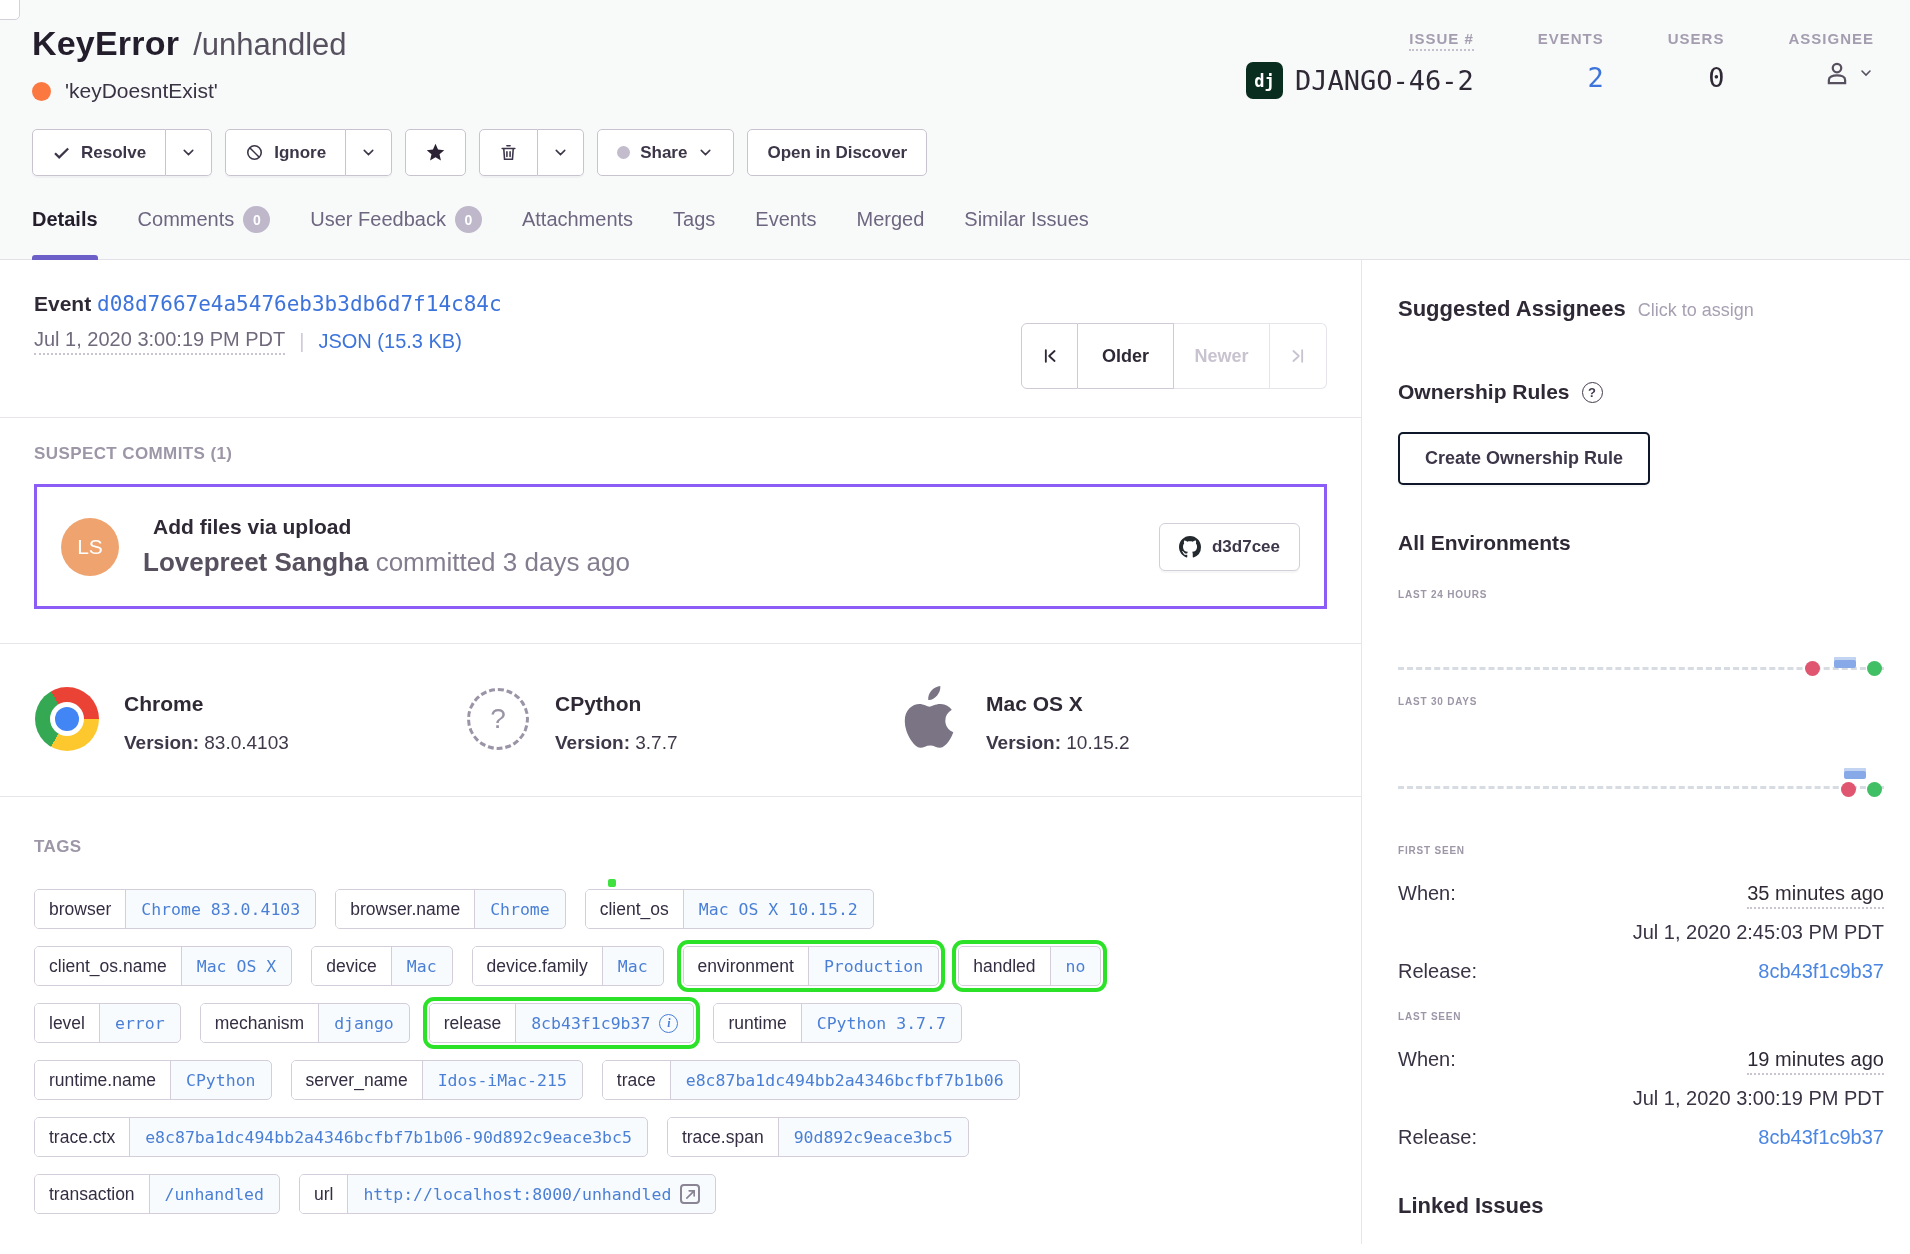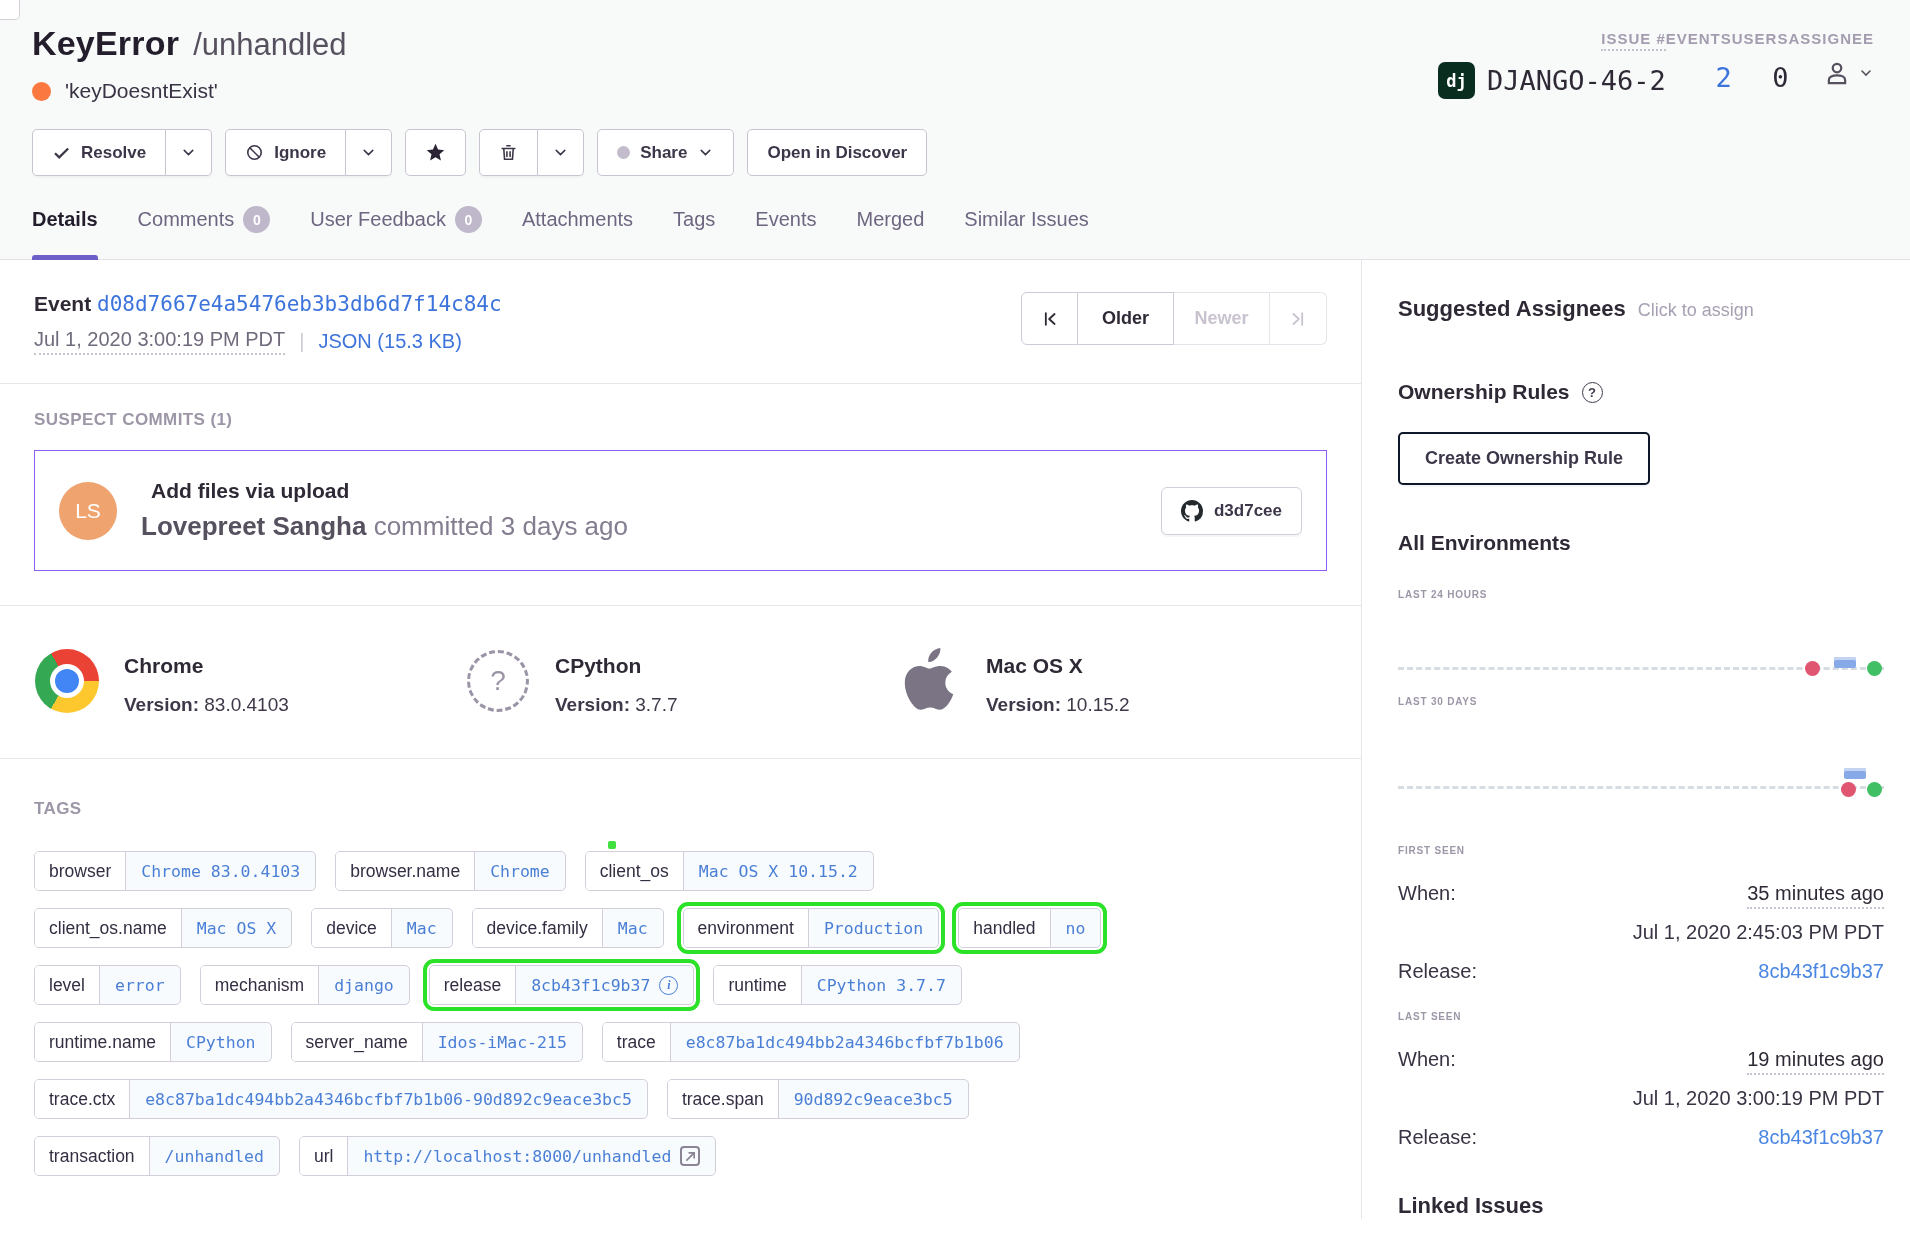--- a/index.html
+++ b/index.html
@@ -11,21 +11,21 @@
   
   .hdr { background:#f8fafa; padding:24px 36px 0 32px; }
   .hdr-top { display:flex; justify-content:space-between; align-items:flex-start; }
   .title-row { display:flex; align-items:baseline; gap:14px; }
   .issue-title { font-size:34px; font-weight:700; color:#241e2c; letter-spacing:.2px; }
   .issue-culprit { font-size:31px; font-weight:400; color:#57515f; }
   .culprit-row { display:flex; align-items:center; gap:14px; margin-top:16px; }
   .status-dot { width:19px; height:19px; border-radius:50%; background:#fb7940; }
   .issue-msg { font-size:21px; color:#3a3344; }
 
-  .stats { display:flex; align-items:flex-start; padding-top:6px; }
+  .stats { display:flex; gap:64px; align-items:flex-start; padding-top:6px; }
   .stat { text-align:right; }
   .stat-label { font-size:15px; font-weight:700; color:#a49caf; letter-spacing:1px; }
   .stat-label.dotted { border-bottom:2px dotted #c5bfce; padding-bottom:2px; }
   .stat-value { margin-top:14px; font-size:27px; color:#2f2936; display:flex; align-items:center; justify-content:flex-end; gap:12px; }
   .stat-value.link { color:#3d74db; }
   .dj-badge { width:37px; height:37px; border-radius:7px; background:#092e20; color:#fff; font-size:17px; font-weight:700; display:flex; align-items:center; justify-content:center; font-family:"DejaVu Sans Mono", monospace; }
   .assignee-val { display:flex; align-items:center; gap:6px; justify-content:flex-end; margin-top:10px; }
 
   
   .actions { display:flex; gap:13px; margin-top:26px; }
@@ -56,35 +56,35 @@
   
   .event-sec { padding:32px 34px 28px; border-bottom:1px solid #e7e4ea; display:flex; justify-content:space-between; }
   .event-line1 { font-size:21px; }
   .event-label { font-weight:700; color:#2f2936; }
   .event-id { color:#3d74db; }
   .event-line2 { margin-top:12px; font-size:20px; display:flex; align-items:center; gap:14px; }
   .event-date { color:#716a7c; border-bottom:2px dotted #c9c4d0; padding-bottom:2px; }
   .pipe { color:#cfcad6; }
   .event-json { color:#3d74db; }
 
-  .pager { display:flex; border-radius:6px; height:53px; }
+  .pager { display:flex; border-radius:6px; height:66px;margin-top:31px; }
   .pg { background:#fff; border:1px solid #cfcad6; font-size:18px; font-weight:700; color:#2f2936;
         display:flex; align-items:center; justify-content:center; cursor:pointer; }
   .pg + .pg { border-left:none; }
   .pg:first-child { border-radius:6px 0 0 6px; }
   .pg:last-child { border-radius:0 6px 6px 0; }
   .pg.icon { width:57px; }
   .pg.txt { width:96px; }
   .pg.disabled { color:#c9c3d0; border-color:#e6e3ea; }
   .pg.disabled svg { stroke:#c9c3d0; }
 
   
   .commits-sec { padding:26px 34px 34px; border-bottom:1px solid #e7e4ea; }
   .sec-label { font-size:17px; font-weight:700; color:#9d96a7; letter-spacing:.4px; }
-  .hl-box { border:1px solid #8b5cf6; margin-top:20px; }
+  .hl-box { border:3px solid #8b5cf6; margin-top:20px; }
   .commit-card { display:flex; align-items:center; padding:28px 24px; gap:24px; }
   .avatar { width:58px; height:58px; border-radius:50%; background:#efa36f; color:#fff; font-size:21px; display:flex; align-items:center; justify-content:center; flex:none; }
   .commit-info { flex:1; }
   .commit-title { font-size:21px; font-weight:700; color:#2f2936;margin-left:10px; }
   .commit-sub { font-size:26px; color:#847d8f; margin-top:8px; }
   .commit-author { font-weight:700; color:#57515f; }
   .sha-btn { display:flex; align-items:center; gap:11px; background:#fff; border:1px solid #d3ced9; border-radius:6px; padding:12px 19px; font-size:17px; font-weight:700; color:#3d3649; cursor:pointer; box-shadow:0 2px 1px rgba(40,30,60,.04); font-family:"Liberation Sans",sans-serif; }
 
   
   .ctx-sec { padding:42px 34px; border-bottom:1px solid #e7e4ea; display:flex; }

